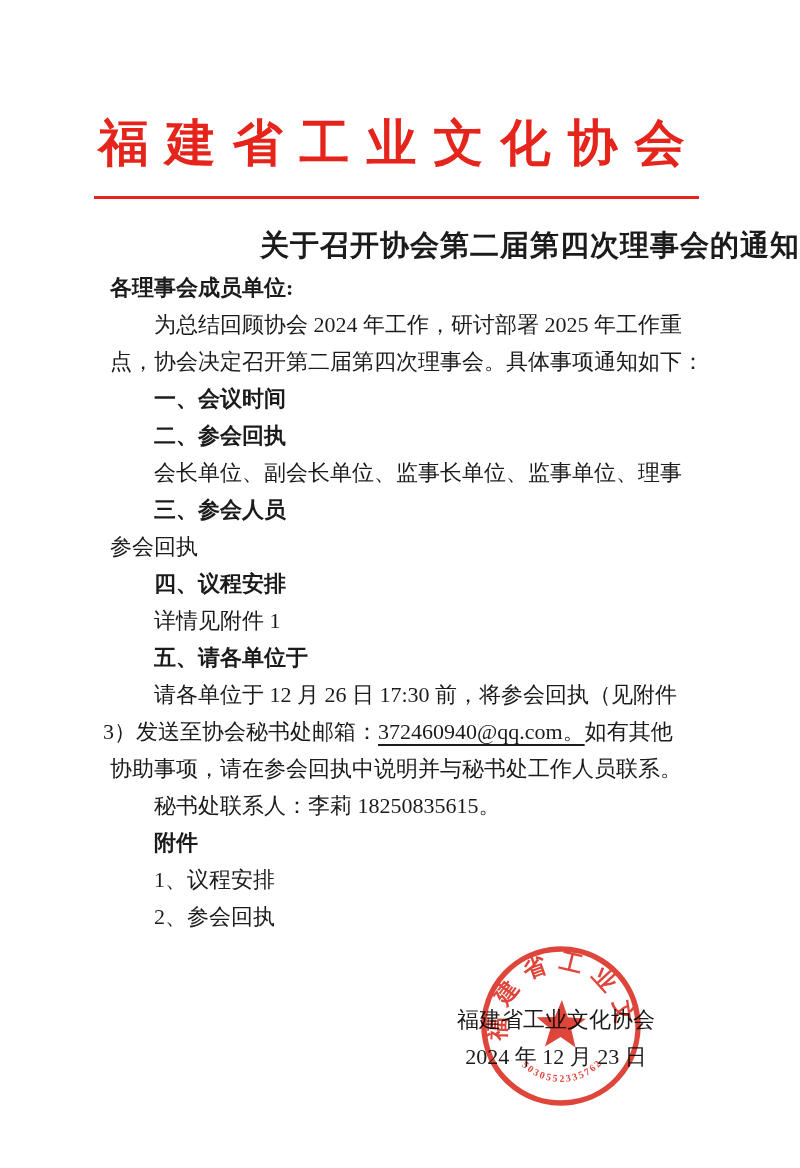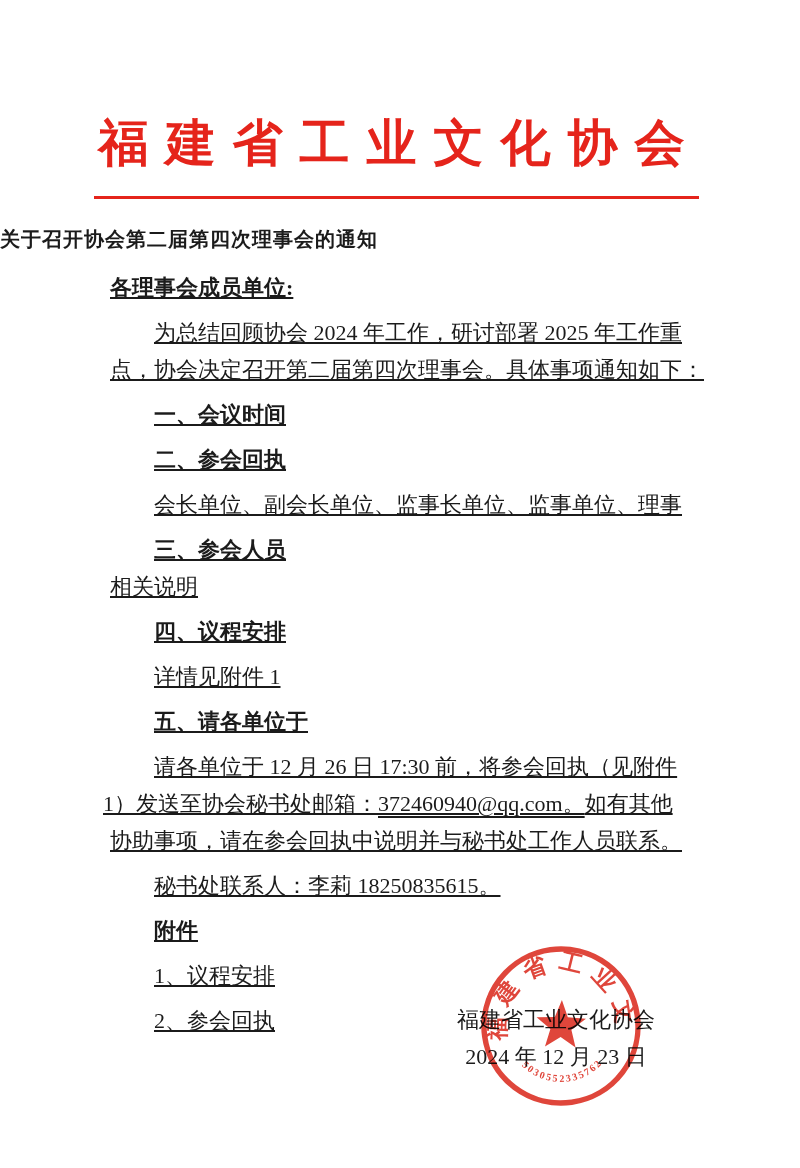--- a/index.html
+++ b/index.html
@@ -17,29 +17,29 @@
     font-size:50px;font-weight:bold;line-height:66px;
     color:var(--letterhead-red,#e5241b);
     letter-spacing:17px;white-space:nowrap;
   }
   .red-rule{
     position:absolute;top:196px;left:94px;width:605px;height:3px;
     background:var(--letterhead-red,#e5241b);
   }
   .title{
     position:absolute;top:226px;left:0;width:100%;margin:0;
-    text-align:left;font-size:20px;font-weight:bold;letter-spacing:1px;
+    text-align:right;font-size:29px;font-weight:bold;letter-spacing:1px;
     white-space:nowrap;
   }
   .body-block{
     position:absolute;top:269px;left:0;width:800px;
-    padding:0 100px 0 110px;box-sizing:border-box;text-decoration:underline;
+    padding:0 100px 0 110px;box-sizing:border-box;
   }
   .line{height:37px;line-height:37px;font-size:22px;white-space:nowrap;}
-  .ind{text-indent:44px;margin-top:8px;}
+  .ind{text-indent:44px;}
   .b{font-weight:bold;}
   .hang{margin-left:-7px;}
   .email{text-decoration:underline;text-underline-offset:5px;}
   .signature{
     position:absolute;top:1001px;left:380px;width:352px;
     text-align:center;font-size:22px;line-height:37px;white-space:nowrap;
   }
   .seal{
     position:absolute;top:941px;left:476px;width:170px;height:170px;
     mix-blend-mode:multiply;opacity:.92;
@@ -58,26 +58,26 @@
   <h1 class="title">关于召开协会第二届第四次理事会的通知</h1>
 
   <div class="body-block">
     <div class="line b">各理事会成员单位:</div>
     <div class="line ind">为总结回顾协会 2024 年工作，研讨部署 2025 年工作重</div>
     <div class="line">点，协会决定召开第二届第四次理事会。具体事项通知如下：</div>
     <div class="line ind b">一、会议时间</div>
     <div class="line ind b">二、参会回执</div>
     <div class="line ind">会长单位、副会长单位、监事长单位、监事单位、理事</div>
     <div class="line ind b">三、参会人员</div>
-    <div class="line">相关说明</div>
+    <div class="line">参会回执</div>
     <div class="line ind b">四、议程安排</div>
     <div class="line ind">详情见附件 1</div>
     <div class="line ind b">五、请各单位于</div>
     <div class="line ind">请各单位于 12 月 26 日 17:30 前，将参会回执（见附件</div>
-    <div class="line hang"><span>1）发送至协会秘书处邮箱：</span><span class="email">372460940@qq.com。</span><span>如有其他</span></div>
+    <div class="line hang"><span>3）发送至协会秘书处邮箱：</span><span class="email">372460940@qq.com。</span><span>如有其他</span></div>
     <div class="line">协助事项，请在参会回执中说明并与秘书处工作人员联系。</div>
     <div class="line ind">秘书处联系人：李莉 18250835615。</div>
     <div class="line ind b">附件</div>
     <div class="line ind">1、议程安排</div>
     <div class="line ind">2、参会回执</div>
   </div>
 
   <div class="signature">
     <div>福建省工业文化协会</div>
     <div>2024 年 12 月 23 日</div>

